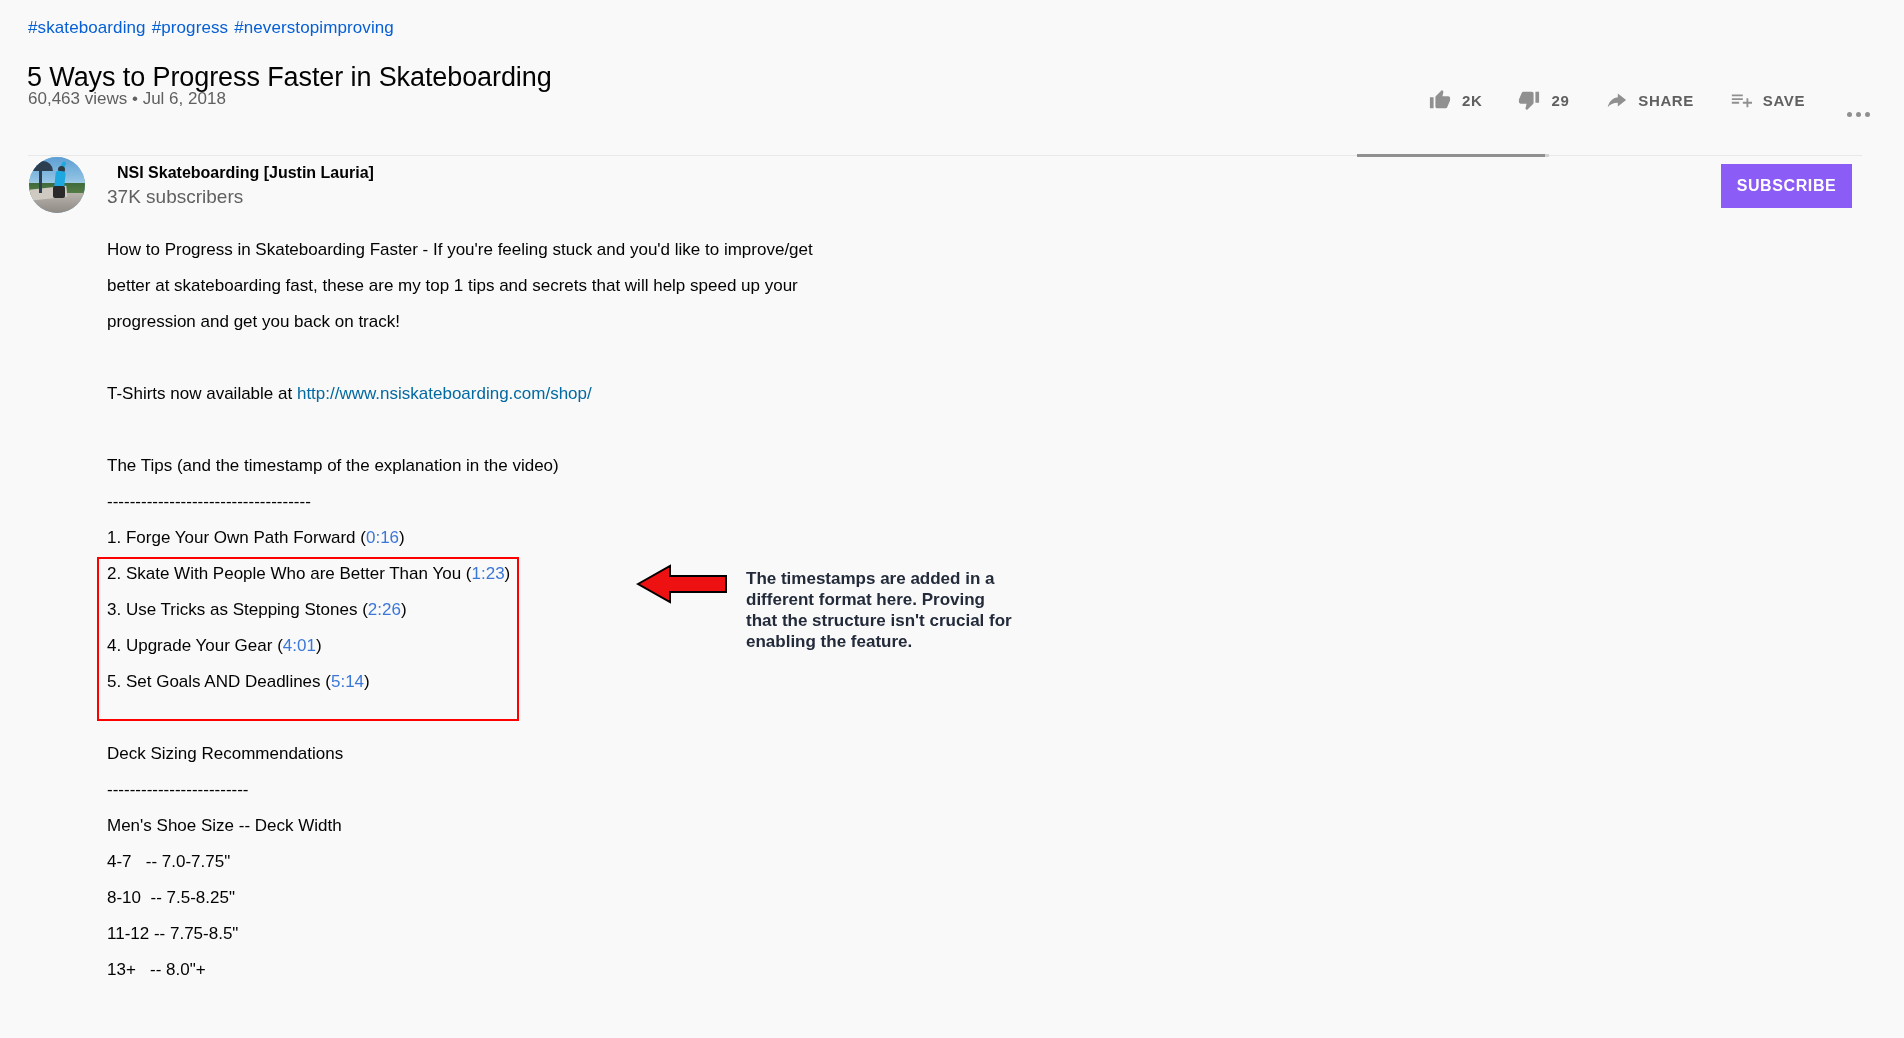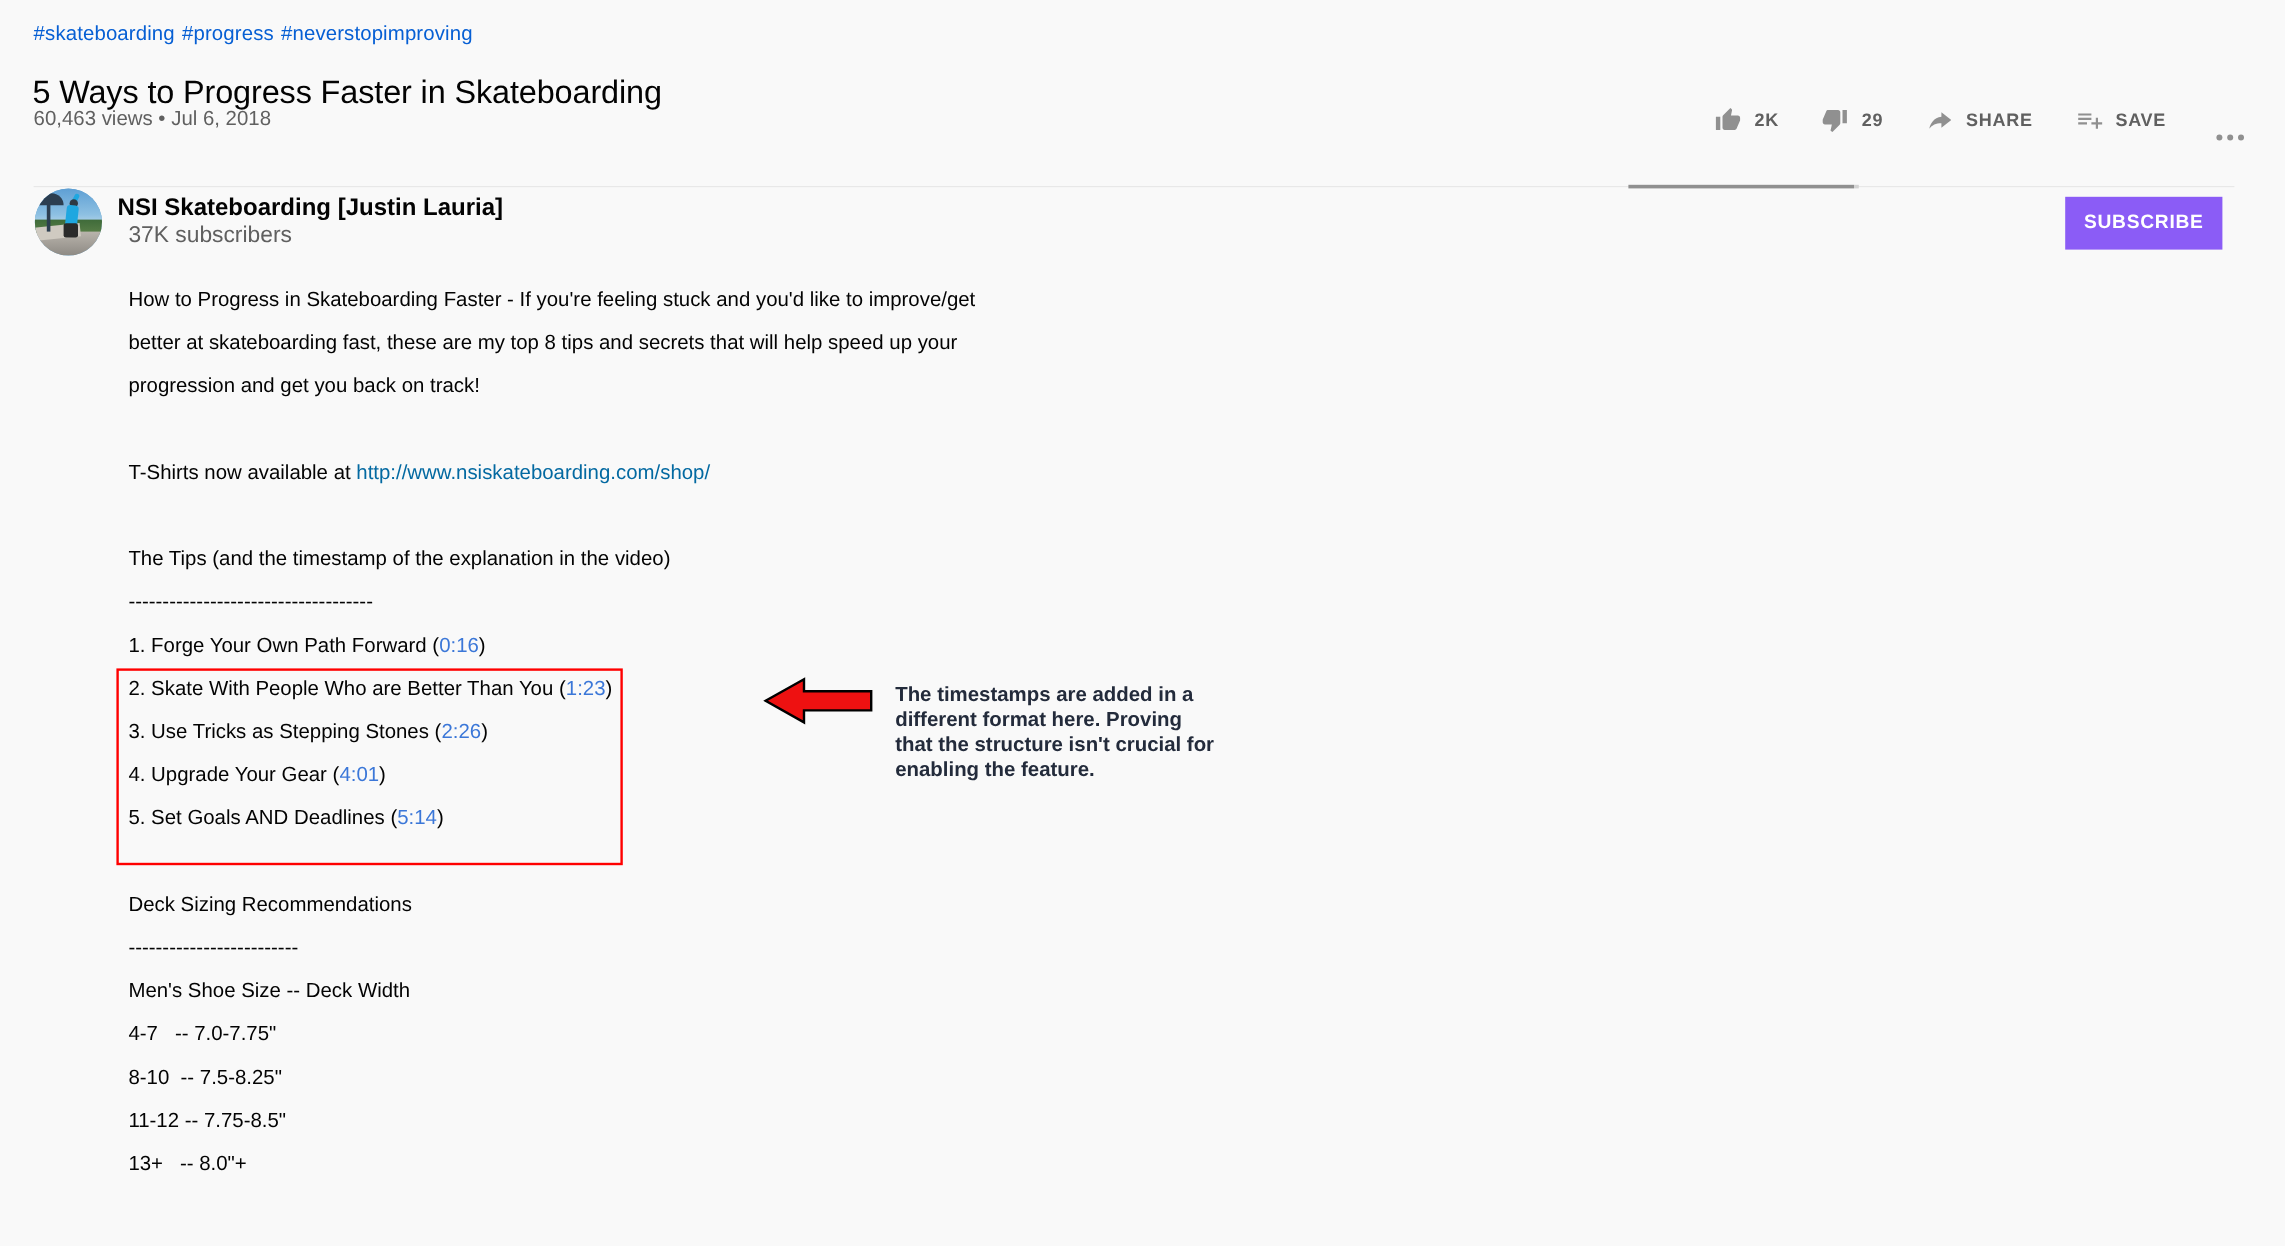--- a/index.html
+++ b/index.html
@@ -183,23 +183,23 @@
   }
   .avatar .umbrella {
     position: absolute; left: 0px; top: 4px;
     width: 24px; height: 10px;
     background: #2c3e50;
     border-radius: 12px 12px 0 0;
   }
 
   .channel-name {
     position: absolute;
-    left: 98px;
+    left: 117px;
     top: 162px;
-    font-size: 20px;
+    font-size: 16px;
     line-height: 22px;
     font-weight: bold;
     color: #030303;
     cursor: pointer;
   }
   .sub-count {
     position: absolute;
     left: 107px;
     top: 187px;
     font-size: 19px;
@@ -352,21 +352,21 @@
     <div class="skater-body"></div>
     <div class="skater-legs"></div>
   </div>
 
   <div class="channel-name">NSI Skateboarding [Justin Lauria]</div>
   <div class="sub-count">37K subscribers</div>
   <button class="subscribe-btn">SUBSCRIBE</button>
 
   <div class="description">
 
-    <p class="desc-para">How to Progress in Skateboarding Faster - If you're feeling stuck and you'd like to improve/get better at skateboarding fast, these are my top 8 tips and secrets that will help speed up your progression and get you back on track!</p>
+    <p class="desc-para">How to Progress in Skateboarding Faster - If you're feeling stuck and you'd like to improve/get better at skateboarding fast, these are my top 1 tips and secrets that will help speed up your progression and get you back on track!</p>
 
     <div class="desc-blank"></div>
 
     <div class="desc-line"><span>T-Shirts now available at </span><a class="link">http://www.nsiskateboarding.com/shop/</a></div>
 
     <div class="desc-blank"></div>
 
     <div class="desc-line">The Tips (and the timestamp of the explanation in the video)</div>
     <div class="desc-line">------------------------------------</div>
 

